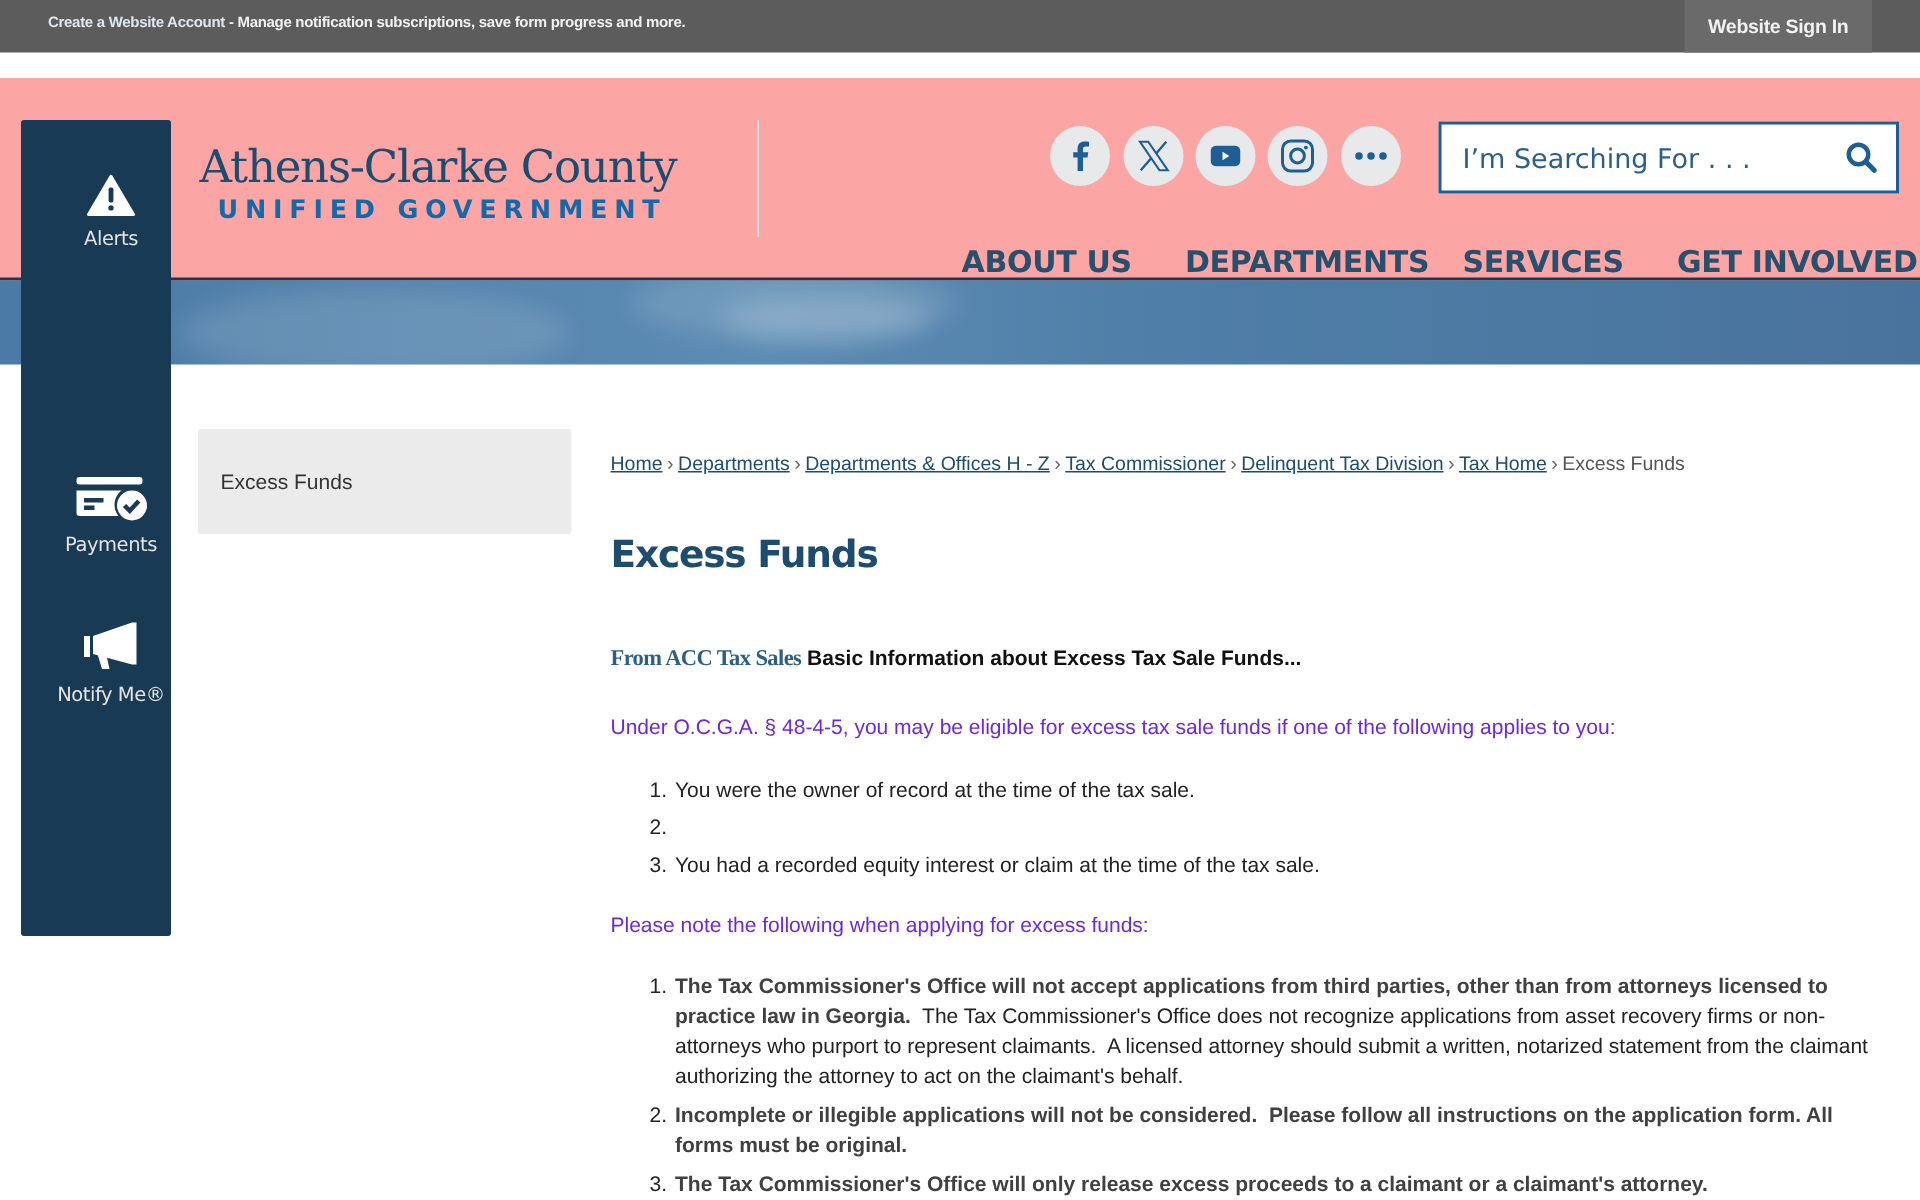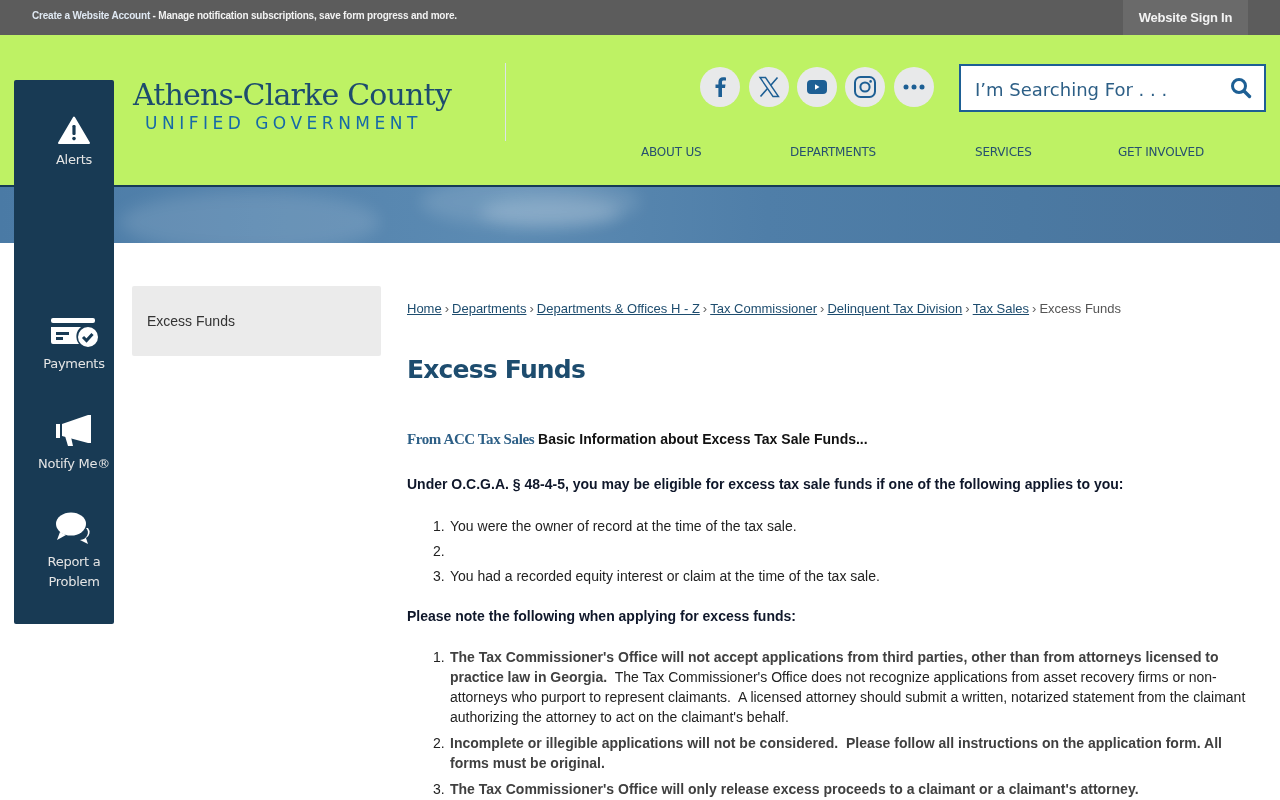--- a/index.html
+++ b/index.html
@@ -7,35 +7,35 @@
   a { color: inherit; }
 
   
   .topbar { position: absolute; left: 0; top: 0; width: 1280px; height: 35px; background: #5c5c5c; color: #fff; }
   .topbar .msg { position: absolute; left: 32px; top: 10px; font-size: 10px; letter-spacing: -0.2px; }
   .topbar .msg .acct { font-weight: bold; color: #dfe8f2; text-decoration: none; }
   .topbar .msg .rest { font-weight: bold; color: #f2f2f2; }
   .topbar .signin { position: absolute; left: 1123px; top: 0; width: 125px; height: 35px; background: #6a6a6a; color: #f2f2f2; font-weight: bold; font-size: 13px; text-align: center; line-height: 35px; letter-spacing: -0.2px; cursor: pointer; }
 
   
-  .header { position: absolute; left: 0; top: 35px; width: 1280px; height: 150px; background: #bef264; }
+  .header { position: absolute; left: 0; top: 52px; width: 1280px; height: 150px; background: #fca5a5; }
   .logo { position: absolute; left: 133px; top: 42px; }
   .logo .l1 { font-family: "DejaVu Serif", serif; font-size: 30px; color: #1d4c6e; letter-spacing: -0.8px; line-height: 36px; }
-  .logo .l2 { font-family: "DejaVu Sans", sans-serif; font-weight: normal; font-size: 17px; color: #1669a8; letter-spacing: 4.5px; margin-left: 12px; line-height: 20px; }
+  .logo .l2 { font-family: "DejaVu Sans", sans-serif; font-weight: bold; font-size: 17px; color: #1669a8; letter-spacing: 4.5px; margin-left: 12px; line-height: 20px; }
   .vdivider { position: absolute; left: 505px; top: 28px; width: 1px; height: 78px; background: #dde3ea; }
 
   .social { position: absolute; top: 32px; width: 40px; height: 40px; border-radius: 50%; background: #e8e9ea; display: flex; align-items: center; justify-content: center; cursor: pointer; }
   .social svg { display: block; }
 
   .search { position: absolute; left: 959px; top: 29px; width: 307px; height: 48px; border: 2px solid #1d5f94; background: #fff; }
   .search input { position: absolute; left: 14px; top: 12px; width: 240px; height: 22px; border: none; outline: none; font-family: "DejaVu Sans", sans-serif; font-size: 18px; color: #1d4c6e; background: transparent; }
   .search input::placeholder { color: #2d5f86; }
   .search .sbtn { position: absolute; right: 12px; top: 11px; width: 22px; height: 22px; cursor: pointer; }
 
-  .nav { position: absolute; top: 110px; font-family: "DejaVu Sans", sans-serif; font-weight: normal; font-size: 12px; color: #27506f; letter-spacing: -0.2px; cursor: pointer; }
+  .nav { position: absolute; top: 110px; font-family: "DejaVu Sans", sans-serif; font-weight: bold; font-size: 20px; color: #27506f; letter-spacing: -0.2px; cursor: pointer; }
 
   .header-rule { position: absolute; left: 0; top: 185px; width: 1280px; height: 2px; background: #163a55; }
 
   
   .banner { position: absolute; left: 0; top: 187px; width: 1280px; height: 56px;
     background: linear-gradient(90deg, #4a7aa5 0%, #5483ad 20%, #5c8bb3 40%, #4f7ea8 60%, #4b79a2 80%, #4a739b 100%); overflow: hidden; }
   .banner .cloud { position: absolute; border-radius: 50%; background: rgba(255,255,255,0.12); filter: blur(8px); }
 
   
   .rail { position: absolute; left: 14px; top: 80px; width: 100px; height: 544px; background: #183a54; border-radius: 2px; }
@@ -52,21 +52,21 @@
   .crumbs a { color: #1d4c6e; text-decoration: underline; text-align: center; }
   .crumbs .sep { color: #666; margin: 0 3px; }
   .crumbs .current { color: #555; }
 
   .page-title { position: absolute; left: 407px; top: 355px; font-family: "DejaVu Sans", sans-serif; font-weight: bold; font-size: 25px; color: #1d4c6e; letter-spacing: -0.8px; }
 
   .subhead { position: absolute; left: 407px; top: 430px; white-space: nowrap; }
   .subhead .s1 { font-family: Liberation Serif, serif; font-weight: bold; font-size: 15px; color: #2d5f86; letter-spacing: -0.4px; }
   .subhead .s2 { font-weight: bold; font-size: 14px; color: #111; }
 
-  .para { position: absolute; left: 407px; font-size: 14px; color: #0f172a; white-space: nowrap; font-weight: bold; }
+  .para { position: absolute; left: 407px; font-size: 14px; color: #6d28d9; white-space: nowrap; }
   .list { position: absolute; left: 433px; font-size: 14px; color: #222; }
   .list li { list-style: none; position: relative; padding-left: 17px; }
   .list li .num { position: absolute; left: 0; top: 0; }
   .list1 li { height: 25px; line-height: 17px; white-space: nowrap; }
   .list2 { width: 815px; }
   .list2 li { line-height: 20px; margin-bottom: 6px; }
   .list2 b { color: #404040; }
 </style>
 </head>
 <body>
@@ -162,37 +162,28 @@
     <svg width="50" height="32" viewBox="0 0 50 32">
         <rect x="2" y="2" width="44" height="5" rx="2" fill="#fff"></rect>
         <path d="M2 11h30a12 12 0 0 0-2 17H4a2 2 0 0 1-2-2z" fill="#fff"></path>
         <rect x="7" y="16" width="13" height="3" fill="#183a54"></rect>
         <rect x="7" y="21" width="7" height="3" fill="#183a54"></rect>
         <circle cx="39" cy="21" r="10" fill="#fff"></circle>
         <path d="M34 21l3.5 3.5 6-6.5" fill="none" stroke="#183a54" stroke-width="3"></path>
       </svg>
     <div class="lbl">Payments</div>
   </div>
-  <div class="rail-item" style="top:430px">
-    <svg width="40" height="36" viewBox="0 0 40 36">
-        <ellipse cx="17" cy="14" rx="15" ry="11.5" fill="#fff"></ellipse>
-        <path d="M6 22l-3 8 9-5z" fill="#fff"></path>
-        <path d="M32 18a9 7.5 0 0 1-6 12l8 4-2-6a8 7 0 0 0 2-10z" fill="#fff"></path>
-      </svg>
-    <div class="lbl">Report a</div>
-    <div class="lbl">Problem</div>
-  </div>
 </div>
 
 <div class="subnav">
   <span>Excess Funds</span>
 </div>
 
 <div class="crumbs">
-  <a>Home</a><span class="sep">›</span><a>Departments</a><span class="sep">›</span><a>Departments &amp; Offices H - Z</a><span class="sep">›</span><a>Tax Commissioner</a><span class="sep">›</span><a>Delinquent Tax Division</a><span class="sep">›</span><a>Tax Sales</a><span class="sep">›</span><span class="current">Excess Funds</span>
+  <a>Home</a><span class="sep">›</span><a>Departments</a><span class="sep">›</span><a>Departments &amp; Offices H - Z</a><span class="sep">›</span><a>Tax Commissioner</a><span class="sep">›</span><a>Delinquent Tax Division</a><span class="sep">›</span><a>Tax Home</a><span class="sep">›</span><span class="current">Excess Funds</span>
 </div>
 
 <h1 class="page-title">Excess Funds</h1>
 
 <div class="subhead">
   <span class="s1">From ACC Tax Sales</span><span class="s2"> Basic Information about Excess Tax Sale Funds...</span>
 </div>
 
 <p class="para" style="top:476px">Under O.C.G.A. § 48-4-5, you may be eligible for excess tax sale funds if one of the following applies to you:</p>
 

